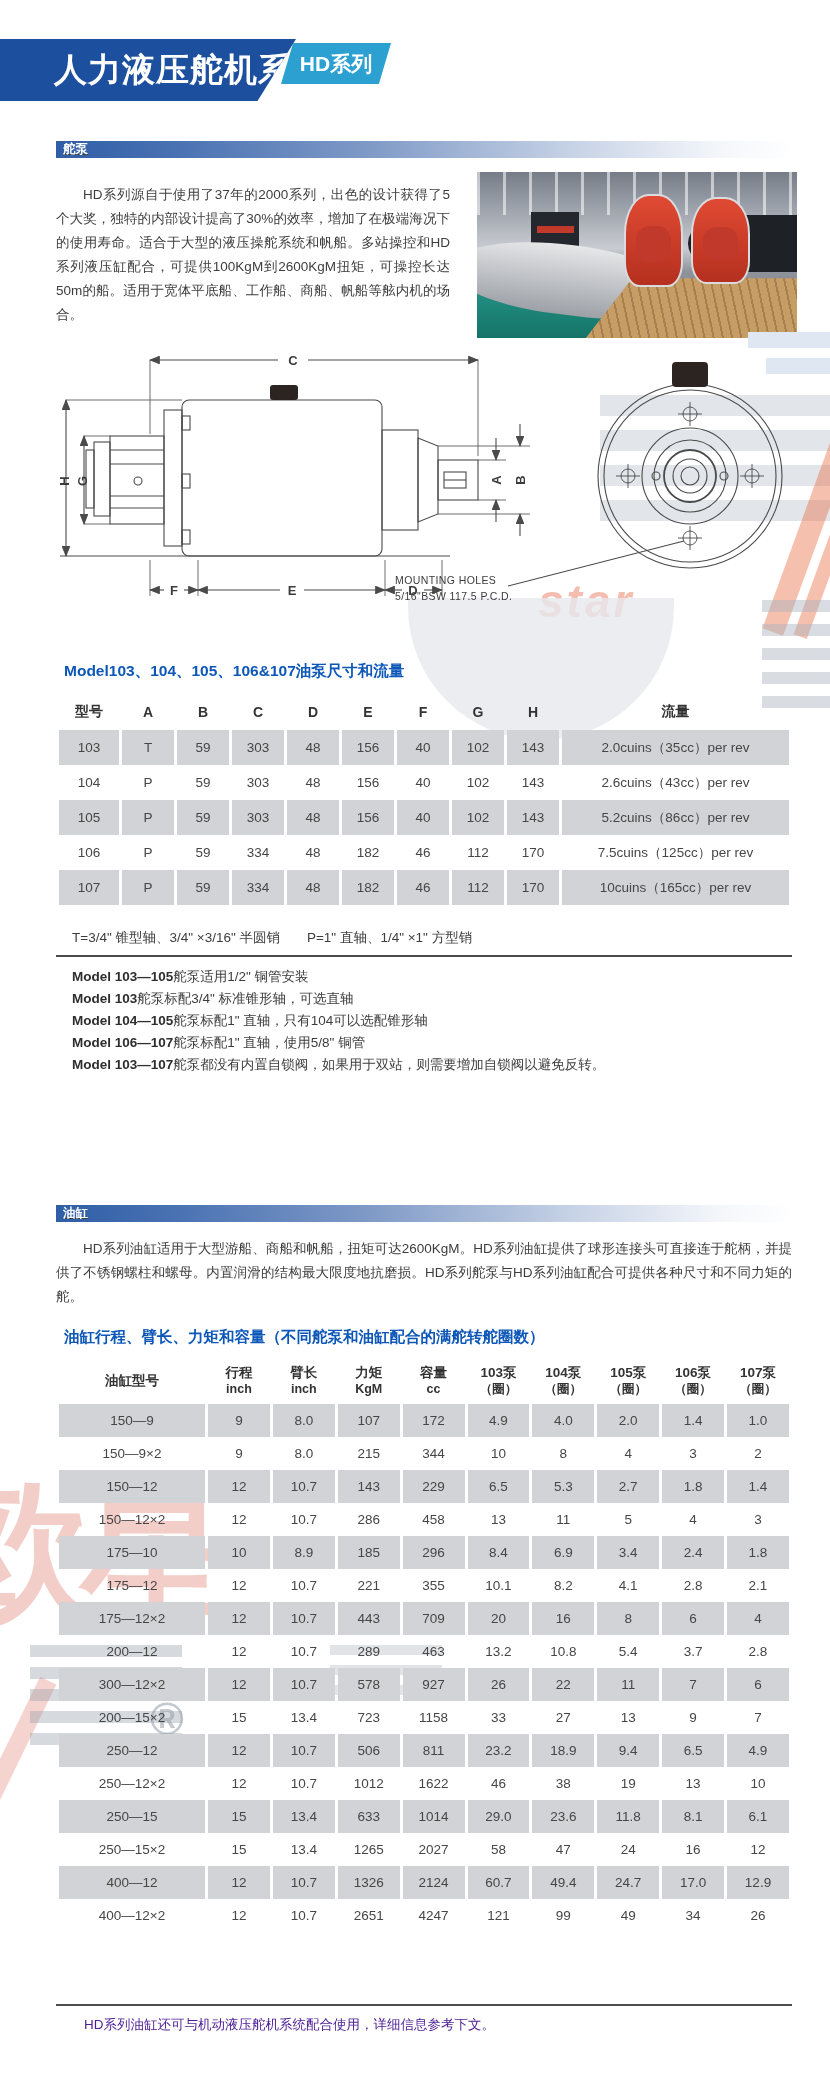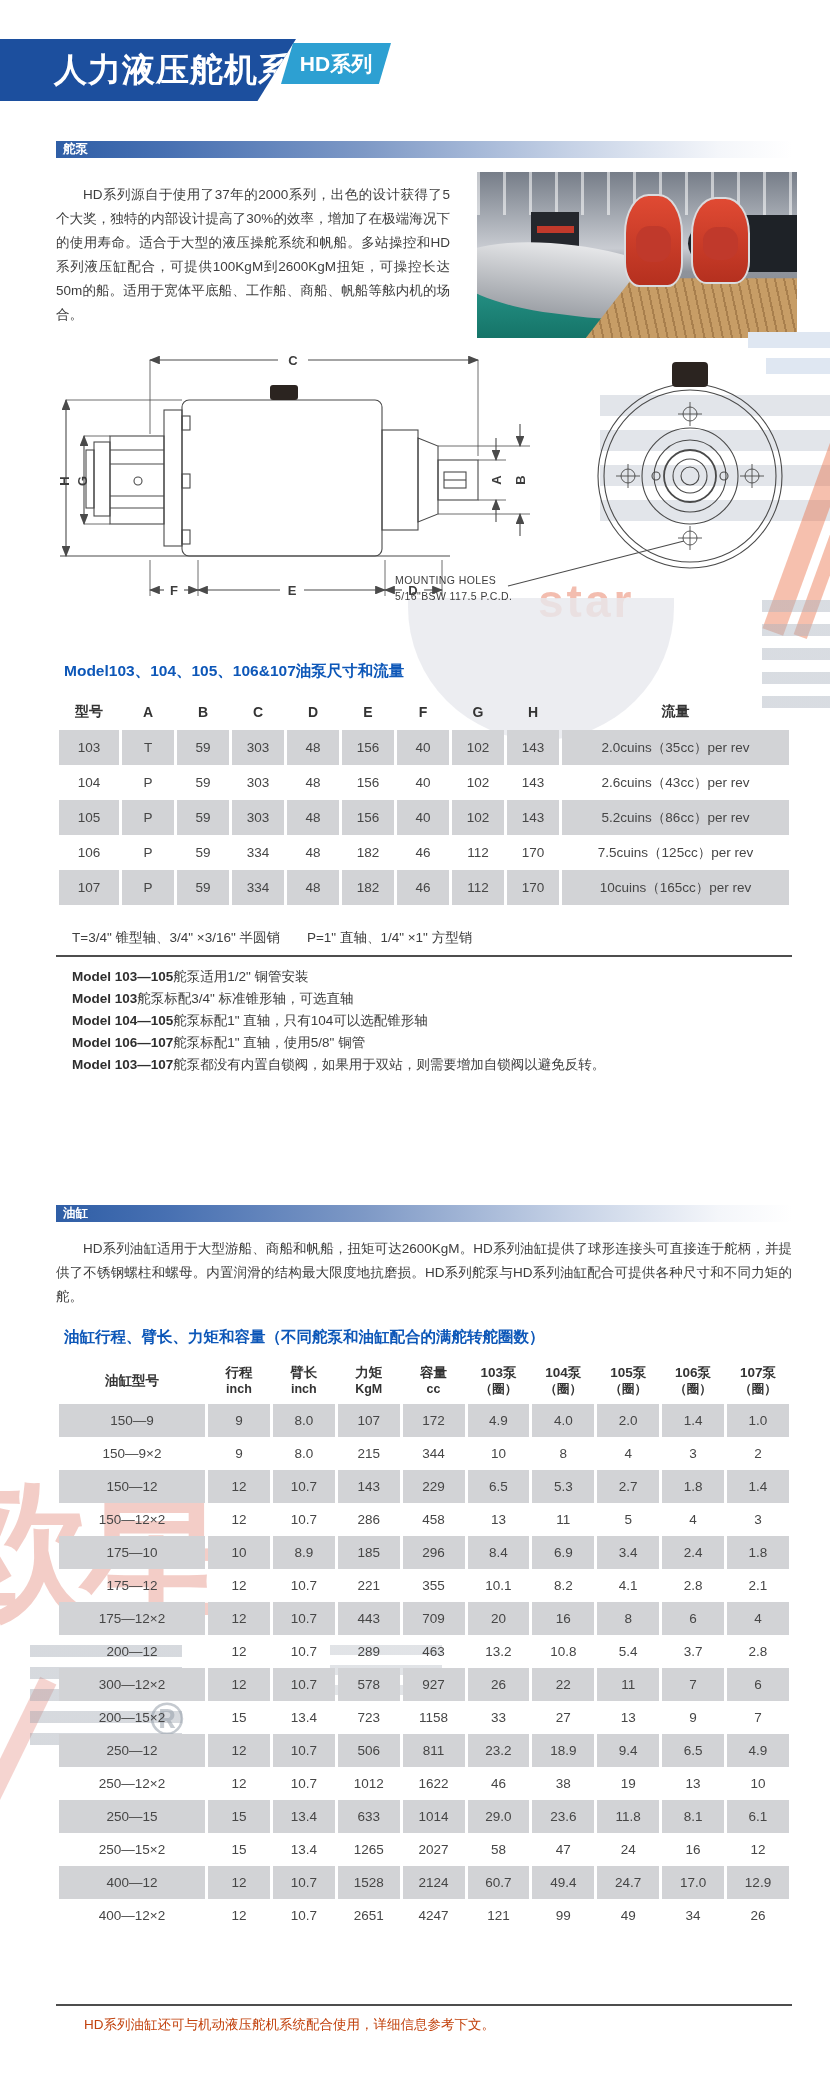--- a/index.html
+++ b/index.html
@@ -9,21 +9,21 @@
   
   .banner{position:absolute;left:0;top:39px;width:296px;height:62px;background:#1c4f9e;
           clip-path:polygon(0 0,100% 0,87% 100%,0 100%);}
   .banner .title{display:block;line-height:62px;padding-left:54px;font-size:33px;font-weight:bold;color:#fff;letter-spacing:1px;white-space:nowrap;}
   .badge{position:absolute;left:281px;top:43px;width:110px;height:41px;background:#2da0d2;
          clip-path:polygon(11% 0,100% 0,89% 100%,0 100%);text-align:center;}
   .badge span{line-height:41px;font-size:21px;font-weight:bold;color:#fff;}
 
   
   .section-bar{position:absolute;left:56px;width:736px;height:17px;
-    background:linear-gradient(90deg,#2f5ea6 0%,#4770b2 15%,#7e99c6 42%,#c6d2e6 70%,#f4f6fa 90%,#fff 100%);}
+    background:linear-gradient(90deg,#2f5ea6 0%,#4770b2 15%,#7e99c6 42%,#c6d2e6 70%,#f4f6fa 90%,#fff 100%);text-decoration:underline;}
   .section-bar span{display:block;line-height:17px;padding-left:7px;font-size:12.5px;font-weight:bold;color:#fff;}
 
   .para{position:absolute;font-size:13.5px;line-height:1.78;text-align:justify;text-indent:2em;color:#3d3d3d;}
 
   
   .photo{position:absolute;left:477px;top:172px;width:320px;height:166px;overflow:hidden;
          background:linear-gradient(180deg,#767d88 0%,#a8adb5 28%,#c9ccd2 46%,#8e939b 60%,#7a7f87 100%);}
   .photo *{position:absolute;}
   .ph-lights{left:0;top:0;width:100%;height:26%;
     background:repeating-linear-gradient(90deg,rgba(255,255,255,.55) 0 3px,transparent 3px 26px);}
@@ -58,28 +58,28 @@
   .t1 td{height:35px;font-size:13.5px;color:#464646;}
   .t2{top:1358px;}
   .t2 th{height:46px;font-size:13.5px;font-weight:bold;color:#333;line-height:1.25;}
   .t2 th .h-sub{display:block;font-size:12.5px;}
   .t2 td{height:33px;font-size:13.5px;color:#464646;}
 
   .divider{position:absolute;left:56px;width:736px;height:2px;background:#4d4d4d;z-index:2;}
   .note-small{position:absolute;left:72px;font-size:13.5px;color:#3d3d3d;white-space:nowrap;}
   .model-notes{position:absolute;left:72px;top:966px;font-size:13.5px;color:#3d3d3d;line-height:22px;}
   .model-notes b{font-weight:bold;color:#2e2e2e;}
-  .footer-note{position:absolute;left:84px;top:2016px;font-size:13.5px;color:#c2410c;}
+  .footer-note{position:absolute;left:84px;top:2016px;font-size:13.5px;color:#4c1d95;}
 
   
   .wm{position:absolute;pointer-events:none;z-index:1;}
   .wm-stripe{background:#e2e5ea;left:600px;width:230px;height:21px;}
   .wm-bluebar{background:#dfe7f2;}
   .wm-orange{background:rgba(233,104,62,.42);}
-  .wm-star{left:538px;top:574px;font-size:46px;font-weight:bold;color:rgba(224,82,44,.38);letter-spacing:3px;}
+  .wm-star{left:538px;top:574px;font-size:46px;font-weight:bold;font-style:italic;color:rgba(224,82,44,.38);letter-spacing:3px;}
   .wm-dome{left:408px;top:598px;width:266px;height:142px;background:#e7e9ed;border-radius:0 0 133px 133px;opacity:.8;}
   .wm-dash-r{left:762px;top:600px;width:68px;height:110px;
     background:repeating-linear-gradient(180deg,rgba(170,178,190,.45) 0 12px,transparent 12px 24px);}
   .wm-brand{left:-58px;top:1452px;font-size:150px;font-weight:bold;color:rgba(210,60,40,.26);letter-spacing:-12px;}
   .wm-redstripe{left:2px;top:1672px;width:18px;height:170px;background:rgba(210,60,40,.22);transform:rotate(26deg);}
   .wm-graylogo{left:30px;top:1645px;width:152px;height:106px;
     background:repeating-linear-gradient(180deg,rgba(148,156,168,.38) 0 12px,transparent 12px 22px);}
   .wm-graylogo2{left:330px;top:1645px;width:112px;height:58px;
     background:repeating-linear-gradient(180deg,rgba(148,156,168,.28) 0 10px,transparent 10px 20px);}
   .wm-reg{left:150px;top:1692px;font-size:46px;color:rgba(150,158,170,.55);font-weight:bold;}
@@ -547,21 +547,21 @@
           <td>58</td>
           <td>47</td>
           <td>24</td>
           <td>16</td>
           <td>12</td>
         </tr>
         <tr>
           <td>400—12</td>
           <td>12</td>
           <td>10.7</td>
-          <td>1528</td>
+          <td>1326</td>
           <td>2124</td>
           <td>60.7</td>
           <td>49.4</td>
           <td>24.7</td>
           <td>17.0</td>
           <td>12.9</td>
         </tr>
         <tr>
           <td>400—12×2</td>
           <td>12</td>

